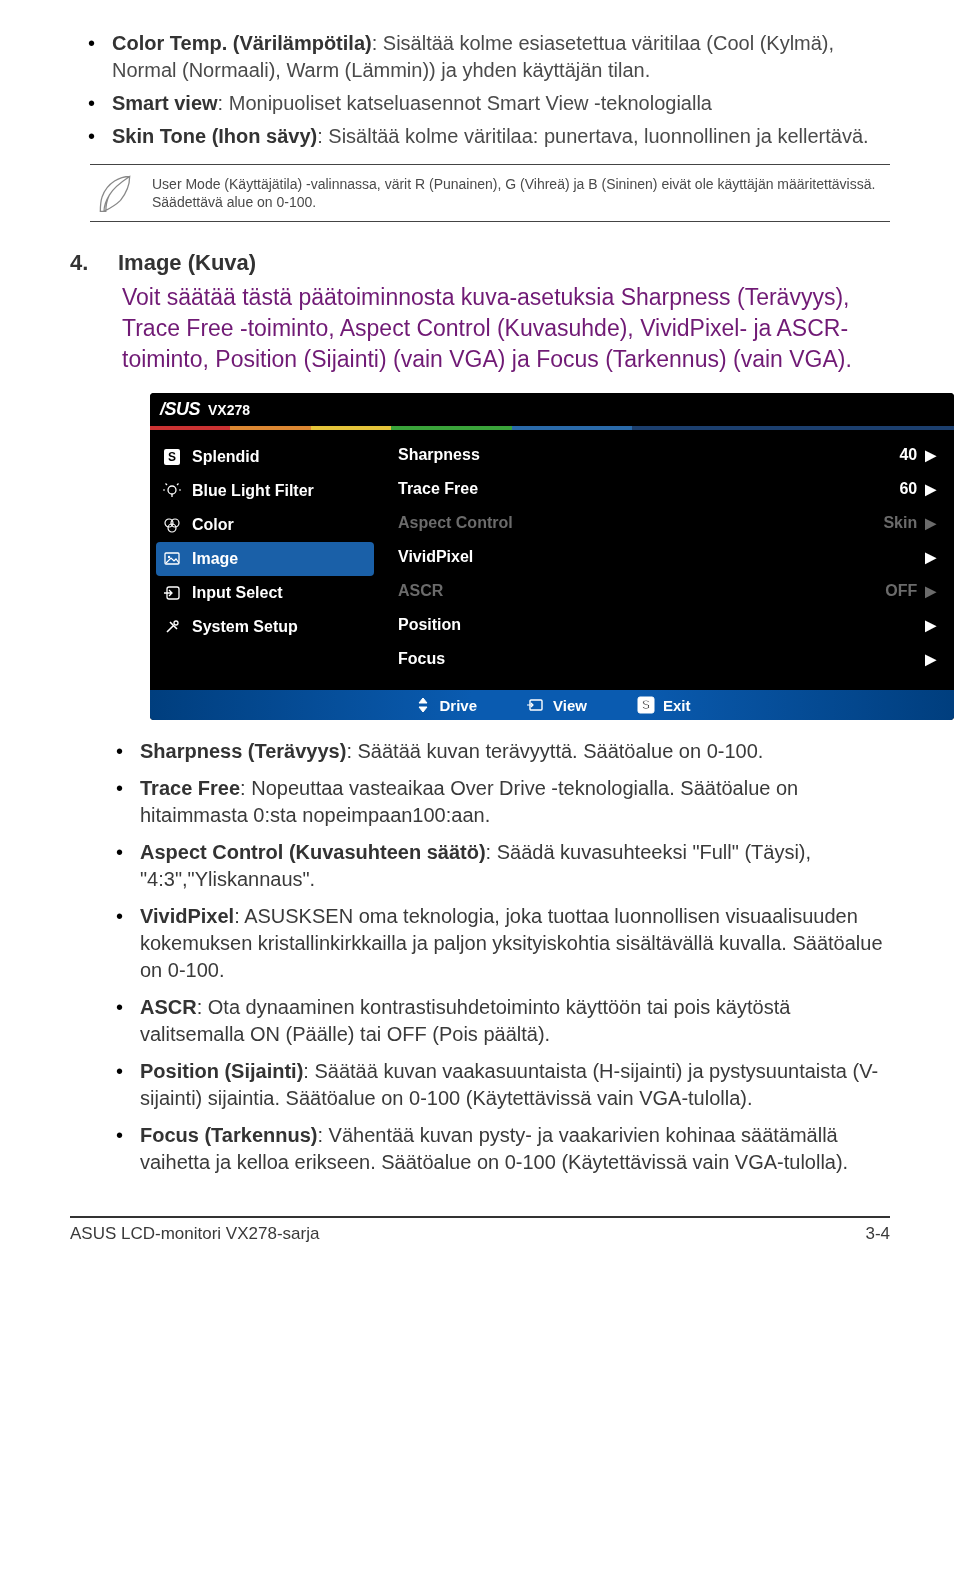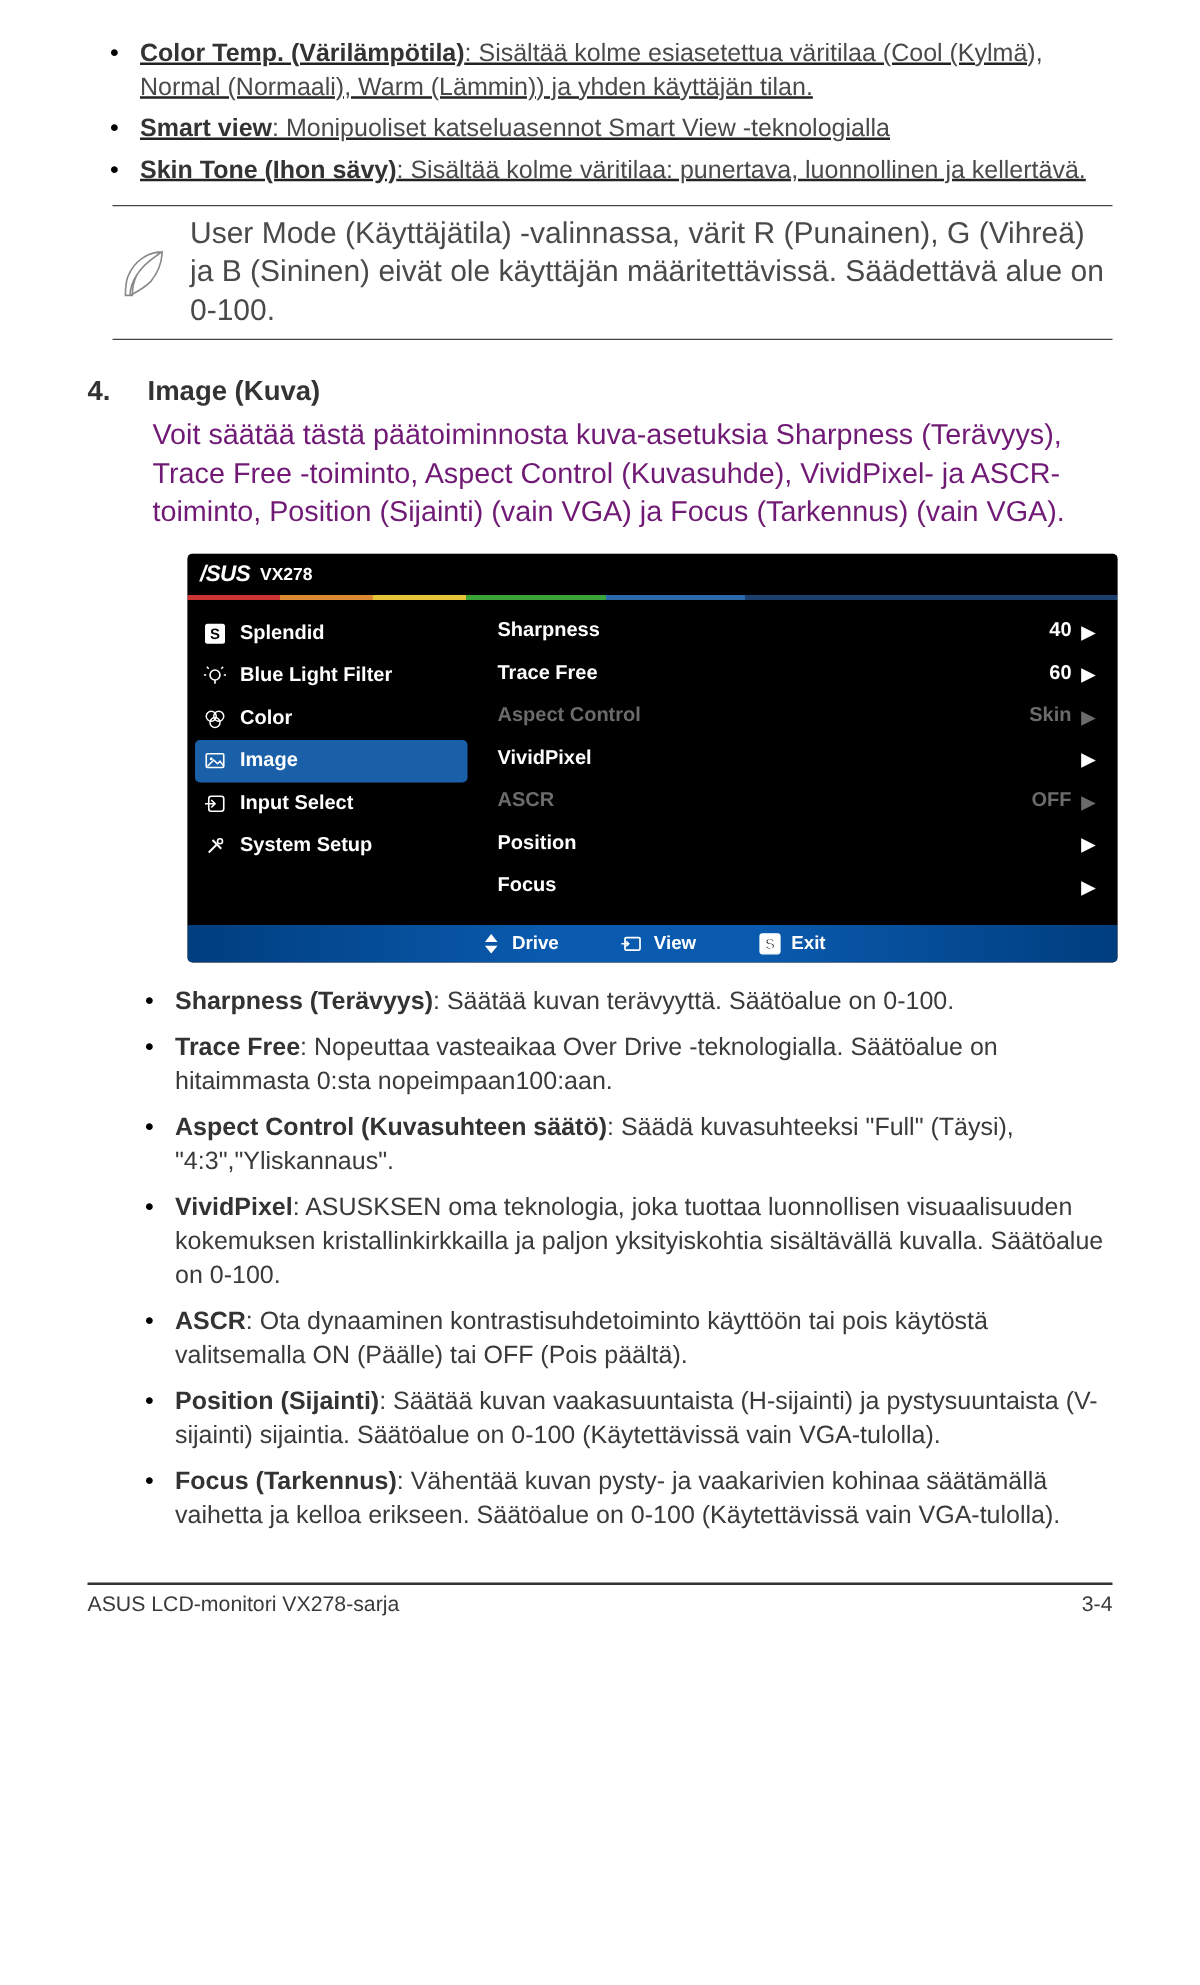--- a/index.html
+++ b/index.html
@@ -4,45 +4,45 @@
 <style>
   * { box-sizing: border-box; margin: 0; padding: 0; }
   html, body { width: 960px; background: #fff; font-family: Arial, Helvetica, sans-serif; color: #222; }
   .page {
     width: 960px;
     min-height: 1588px;
     padding: 30px 70px 20px 70px;
     position: relative;
   }
 
-  ul.top-bullets { list-style: none; margin: 0 0 14px 0; padding-left: 42px; text-decoration: underline; }
+  ul.top-bullets { list-style: none; margin: 0 0 14px 0; padding-left: 42px; }
   ul.top-bullets > li { position: relative; font-size: 20px; line-height: 1.35; color: #4a4a4a; margin-bottom: 6px; }
   ul.top-bullets > li::before {
     content: "•"; position: absolute; left: -24px; top: 0; color: #000; font-size: 20px;
   }
   .bold { font-weight: 700; color: #333; }
 
   .note-box {
     display: flex; align-items: center; gap: 12px;
     border-top: 1px solid #444; border-bottom: 1px solid #444;
     padding: 6px 0; margin: 8px 0 28px 20px;
   }
   .note-box .feather { width: 50px; flex: 0 0 50px; display: flex; align-items: center; justify-content: center; }
   .note-box .feather svg { width: 44px; height: 44px; }
-  .note-box .note-text { flex: 1; font-size: 24px; line-height: 1.3; color: #4a4a4a; }
+  .note-box .note-text { flex: 1; font-size: 14px; line-height: 1.3; color: #4a4a4a; }
 
   .section-head { display: flex; gap: 18px; margin: 0 0 6px 0; }
   .section-num { font-size: 22px; font-weight: 700; color: #333; width: 30px; }
   .section-title { font-size: 22px; font-weight: 700; color: #333; }
   .section-body { margin-left: 52px; font-size: 23px; line-height: 1.35; color: #701a75; margin-bottom: 18px; }
 
   
   .osd {
     margin: 4px 0 18px 80px;
-    width: 744px;
+    width: 804px;
     background: #000;
     border-radius: 4px;
     overflow: hidden;
     font-family: "Segoe UI", Arial, sans-serif;
     color: #fff;
   }
   .osd-header {
     display: flex; align-items: center; gap: 8px;
     padding: 6px 10px;
     background: #000;

